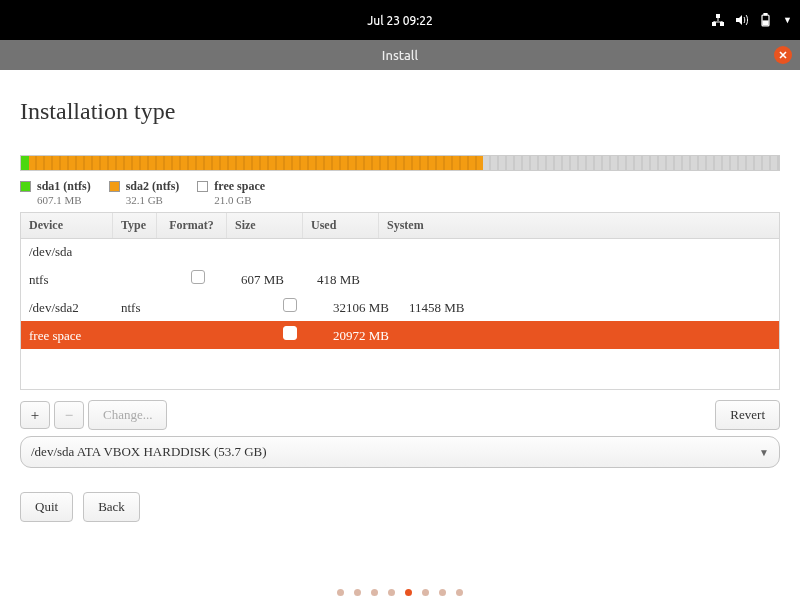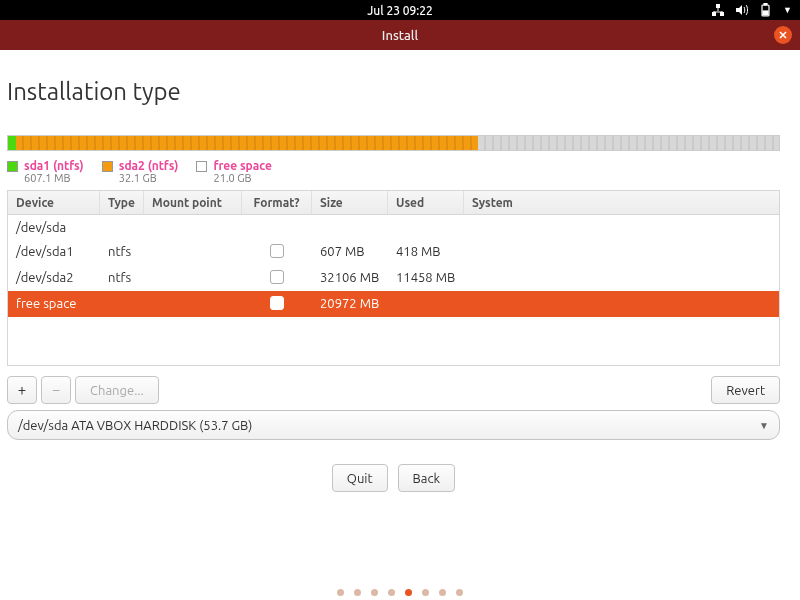--- a/index.html
+++ b/index.html
@@ -9,38 +9,38 @@
     background: #fff;
     color: #333;
     width: 800px;
     height: 600px;
     overflow: hidden;
     position: relative;
   }
   .topbar {
     background: #000;
     color: #fff;
-    height: 20px;
+    height: 40px;
     display: flex;
     align-items: center;
     justify-content: center;
     position: relative;
     font-size: 12px;
   }
   .topbar .clock { font-weight: 500; }
   .topbar .tray {
     position: absolute;
     right: 8px;
     display: flex;
     gap: 10px;
     align-items: center;
   }
   .topbar .tray svg { display:block; }
   .titlebar {
-    background: #7f1d1d;
+    background: #737373;
     color: #eee;
     height: 30px;
     display: flex;
     align-items: center;
     justify-content: center;
     position: relative;
     font-size: 13px;
     font-weight: 500;
   }
   .titlebar .close {
@@ -50,21 +50,22 @@
     height: 18px;
     border-radius: 50%;
     background: #e95420;
     display: flex;
     align-items: center;
     justify-content: center;
     cursor: pointer;
   }
   .titlebar .close svg { display:block; }
   .content {
-    padding: 14px 20px 0 7px;
+    padding: 14px 20px 0 20px;
+    font-family: Liberation Serif, serif;
   }
   h1 {
     font-size: 24px;
     font-weight: 400;
     color: #333;
     margin: 14px 0 30px 0;
   }
   .diskbar {
     height: 16px;
     display: flex;
@@ -82,21 +83,21 @@
     display: flex;
     gap: 18px;
     margin-bottom: 6px;
     font-size: 12px;
   }
   .legend .item { display:flex; align-items:flex-start; gap:6px; }
   .legend .sw { width:11px; height:11px; border:1px solid #999; margin-top:2px; }
   .legend .sw.g { background:#4cd80f; }
   .legend .sw.o { background:#f39c12; }
   .legend .sw.w { background:#fff; }
-  .legend .lbl { font-weight:600; color:#ec4899; }
+  .legend .lbl { font-weight:600; color:#404040; }
   .legend .sub { color:#777; font-size:11px; }
   .table {
     border: 1px solid #d6d6d6;
     margin-top: 6px;
   }
   .table .thead {
     display:flex;
     background: linear-gradient(#f6f6f6,#ececec);
     border-bottom:1px solid #d6d6d6;
     font-weight: 600;
@@ -106,21 +107,21 @@
   .table .thead > div, .table .row > div {
     padding: 5px 8px;
   }
   .c-dev { width: 92px; }
   .c-type { width: 44px; }
   .c-mount { width: 98px; }
   .c-fmt { width: 70px; text-align:center; }
   .c-size { width: 76px; }
   .c-used { width: 76px; }
   .c-sys { flex: 1; }
-  .table .row { display:flex; align-items:flex-start; font-size:13px; color:#333; }
+  .table .row { display:flex; align-items:flex-end; font-size:13px; color:#333; }
   .table .row.sel { background:#e95420; color:#fff; }
   .table .body { height: 150px; overflow:auto; }
   .chk {
     width:14px; height:14px; border:1px solid #aaa; border-radius:3px;
     background:#fff; display:inline-block; margin:0 auto;
   }
   .row.sel .chk { border-color:#fff; }
   .toolbar {
     display:flex; gap:4px; margin-top:10px; align-items:center;
   }
@@ -143,21 +144,21 @@
     border-radius:11px;
     background: linear-gradient(#fdfdfd,#f0f0f0);
     padding:7px 10px;
     display:flex;
     align-items:center;
     justify-content:space-between;
     font-size:13px;
   }
   .select .caret { color:#666; font-size:10px; }
   .footer {
-    display:flex; justify-content:center; gap:10px;
+    display:flex; justify-content:flex-start; gap:10px;
     margin-top: 24px;
   }
   .dots {
     position:absolute;
     bottom:4px; left:0; right:0;
     display:flex; justify-content:center; gap:10px;
   }
   .dots .d { width:7px; height:7px; border-radius:50%; background:#dcb8a7; }
   .dots .d.cur { background:#e95420; }
   .thead > div { border-right:1px solid #e0e0e0; }
@@ -239,38 +240,36 @@
           <div class="lbl">free space</div>
           <div class="sub">21.0 GB</div>
         </div>
       </div>
     </div>
 
   <div class="table">
     <div class="thead">
       <div class="c-dev">Device</div>
       <div class="c-type">Type</div>
-      <div class="c-mount">Mount point</div>
       <div class="c-fmt">Format?</div>
       <div class="c-size">Size</div>
       <div class="c-used">Used</div>
       <div class="c-sys">System</div>
     </div>
     <div class="body" id="tbody">
         <div class="row">
           <div class="c-dev">/dev/sda</div>
           <div class="c-type"></div>
           <div class="c-mount"></div>
           <div class="c-fmt"></div>
           <div class="c-size"></div>
           <div class="c-used"></div>
           <div class="c-sys"></div>
         </div>
         <div class="row">
-          <div class="c-dev"> /dev/sda1</div>
           <div class="c-type">ntfs</div>
           <div class="c-mount"></div>
           <div class="c-fmt"><span class="chk"></span></div>
           <div class="c-size">607 MB</div>
           <div class="c-used">418 MB</div>
         </div>
         <div class="row">
           <div class="c-dev"> /dev/sda2</div>
           <div class="c-type">ntfs</div>
           <div class="c-mount"></div>

